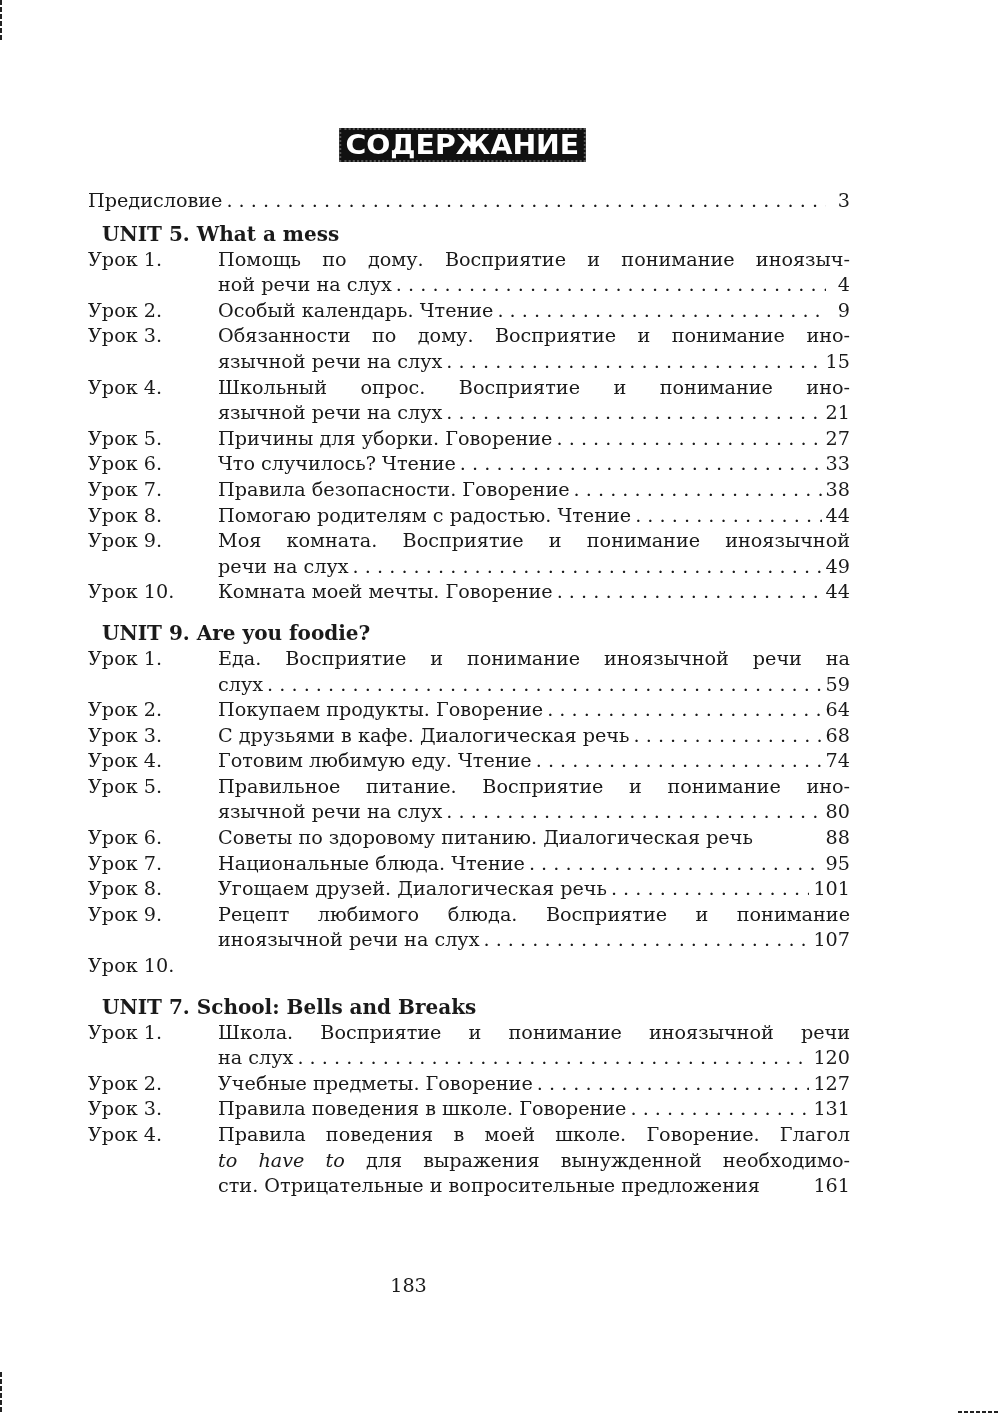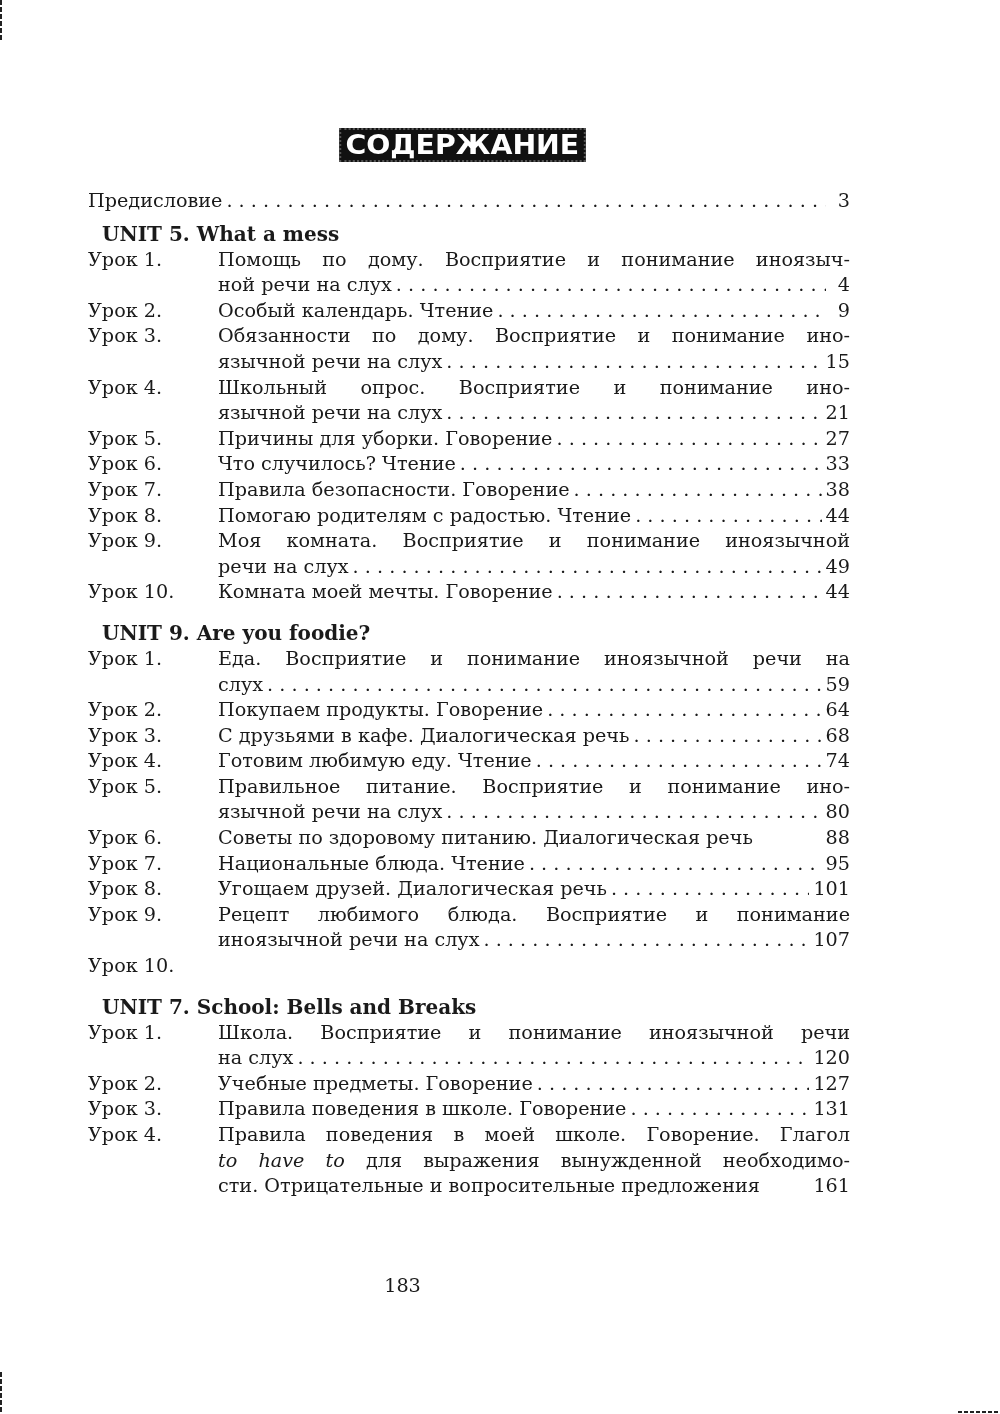--- a/index.html
+++ b/index.html
@@ -49,21 +49,21 @@
     }
     .page { flex: 0 0 auto; text-align: right; min-width: 20px; }
     .unit-title {
       text-align: left; font-weight: bold; font-size: 20px; line-height: 26px;
       margin: 7px 0 0 0; padding-left: 14px;
     }
     .intro-row { display: flex; align-items: flex-end; }
     .spacer { height: 8px; }
     em { font-style: italic; }
     .page-number {
-      position: absolute; top: 1274px; left: 0; width: 805px; text-align: center;
+      position: absolute; top: 1274px; left: 6px; width: 805px; text-align: center;
       font-size: 19.2px;
     }
   </style>
 </head>
 <body>
 
 <div class="edge-mark-top"></div>
 <div class="edge-mark-bottom"></div>
 <div class="edge-mark-br"></div>
 

